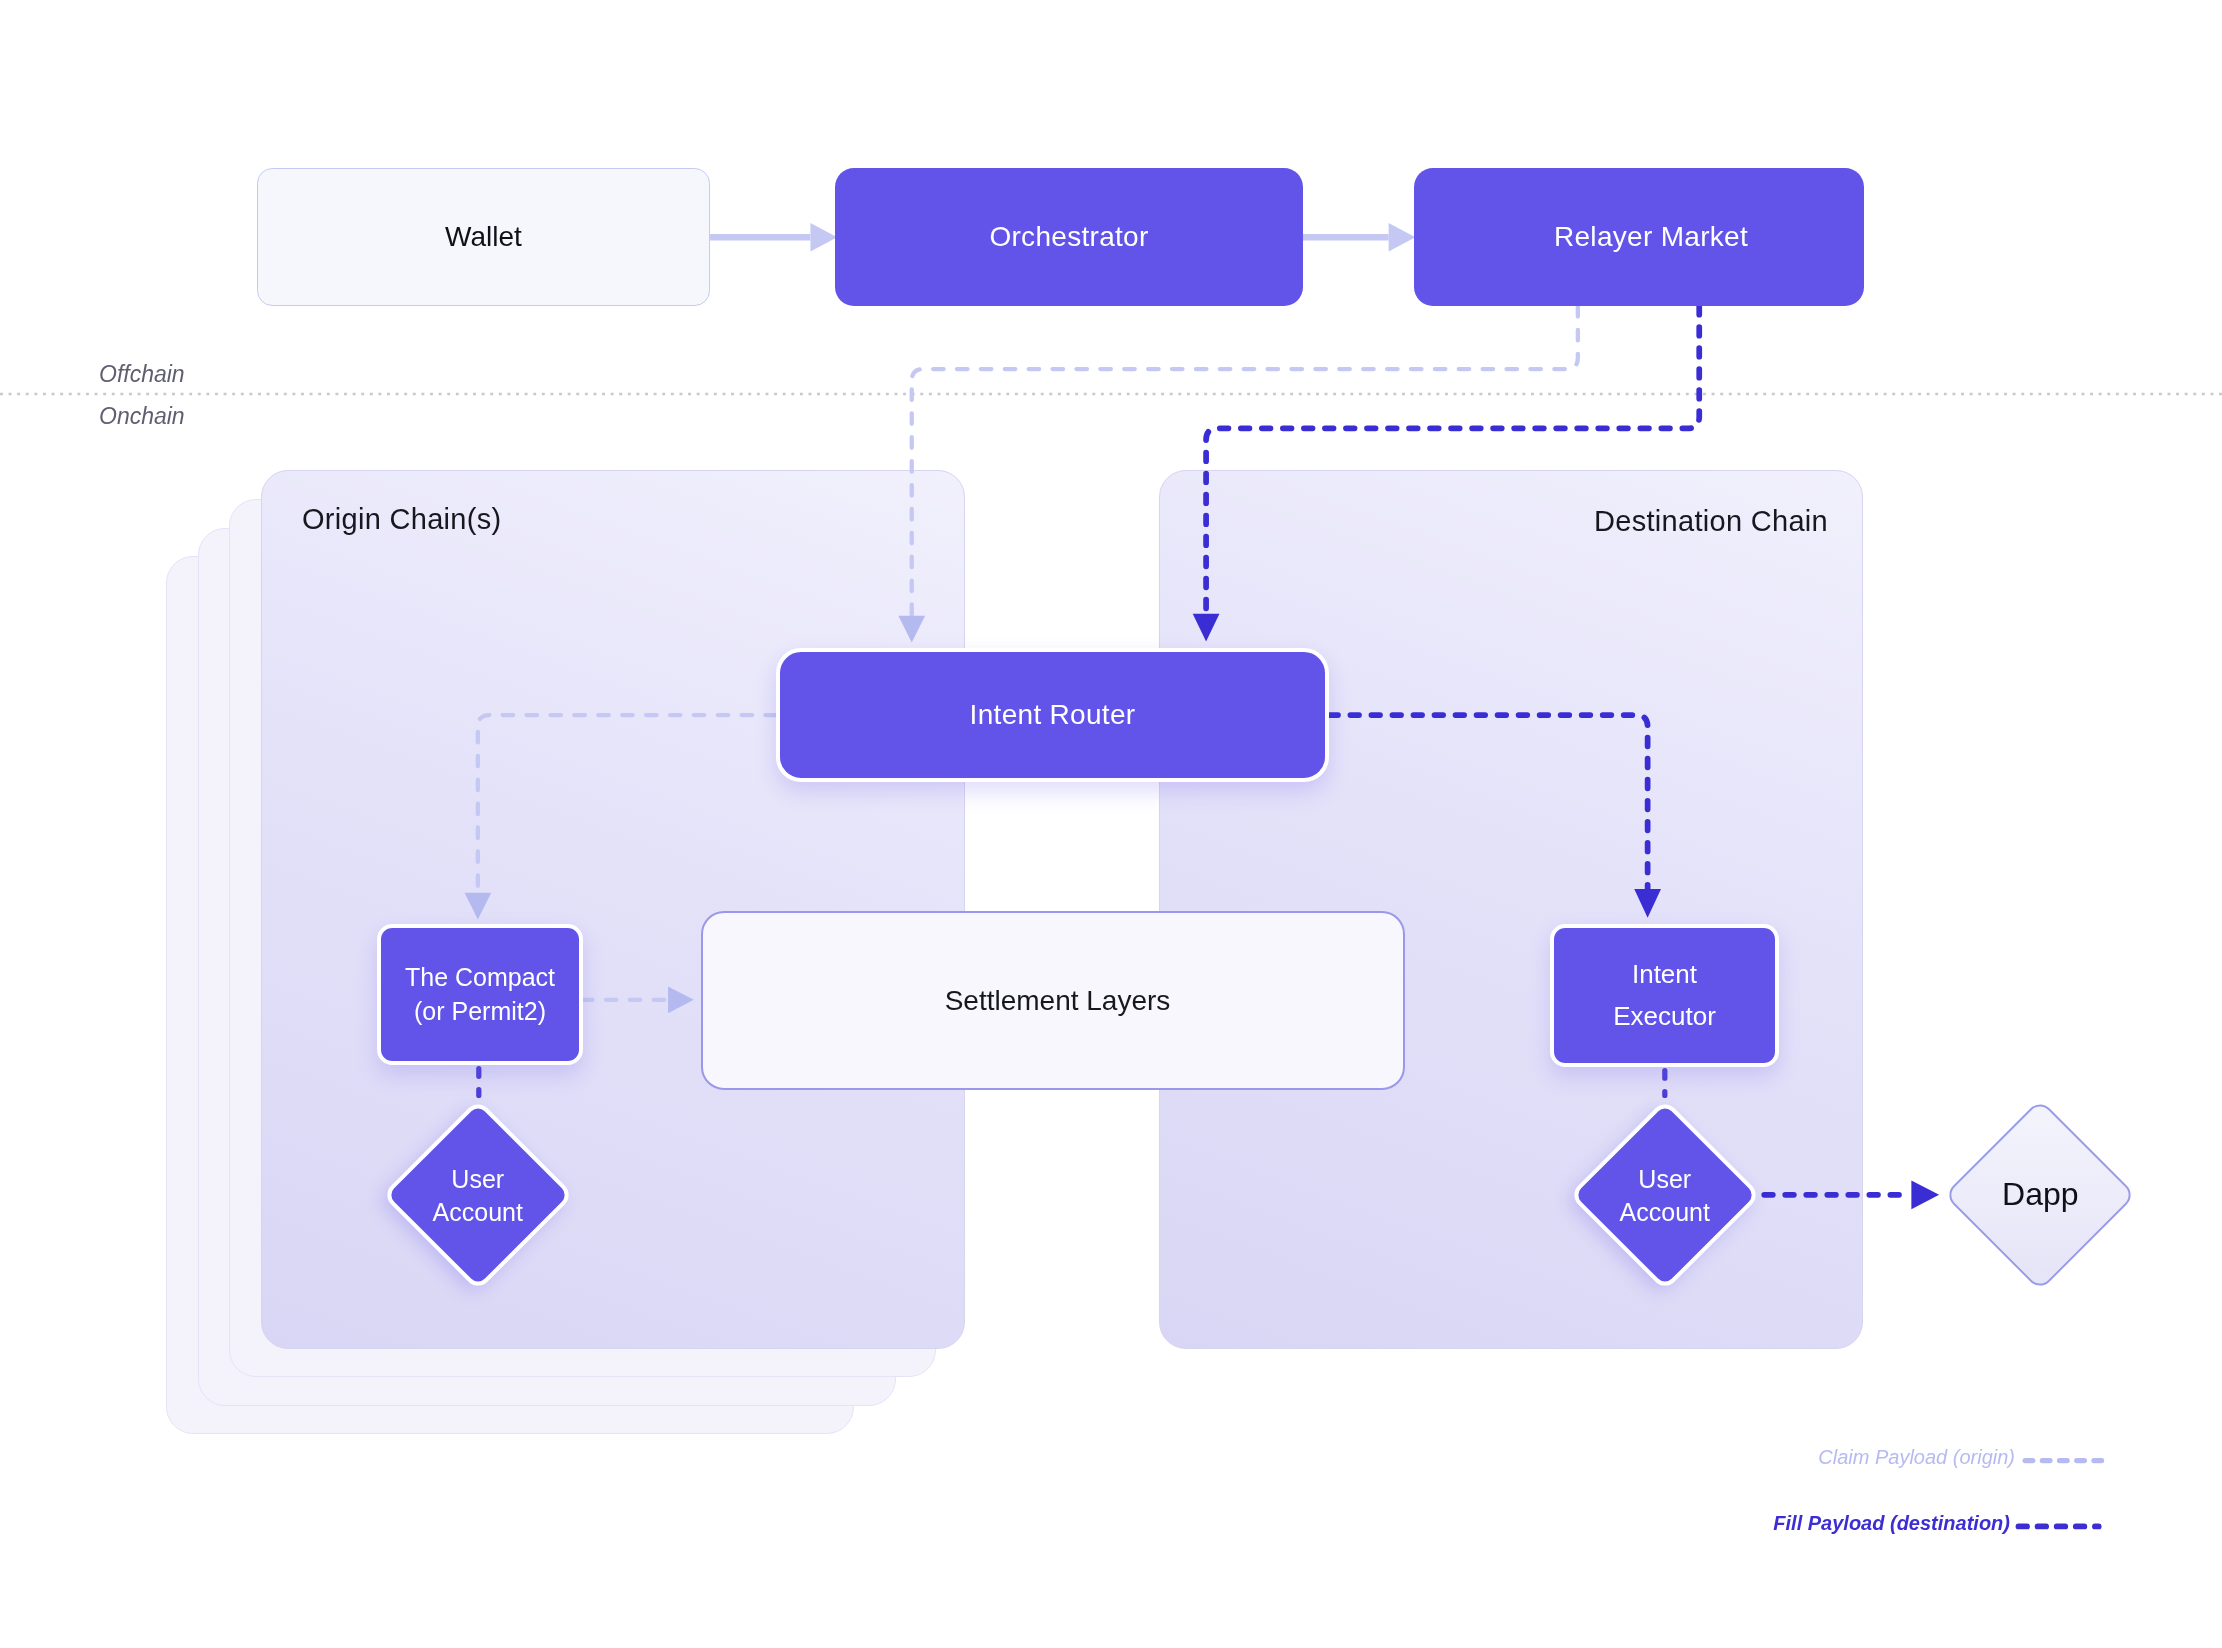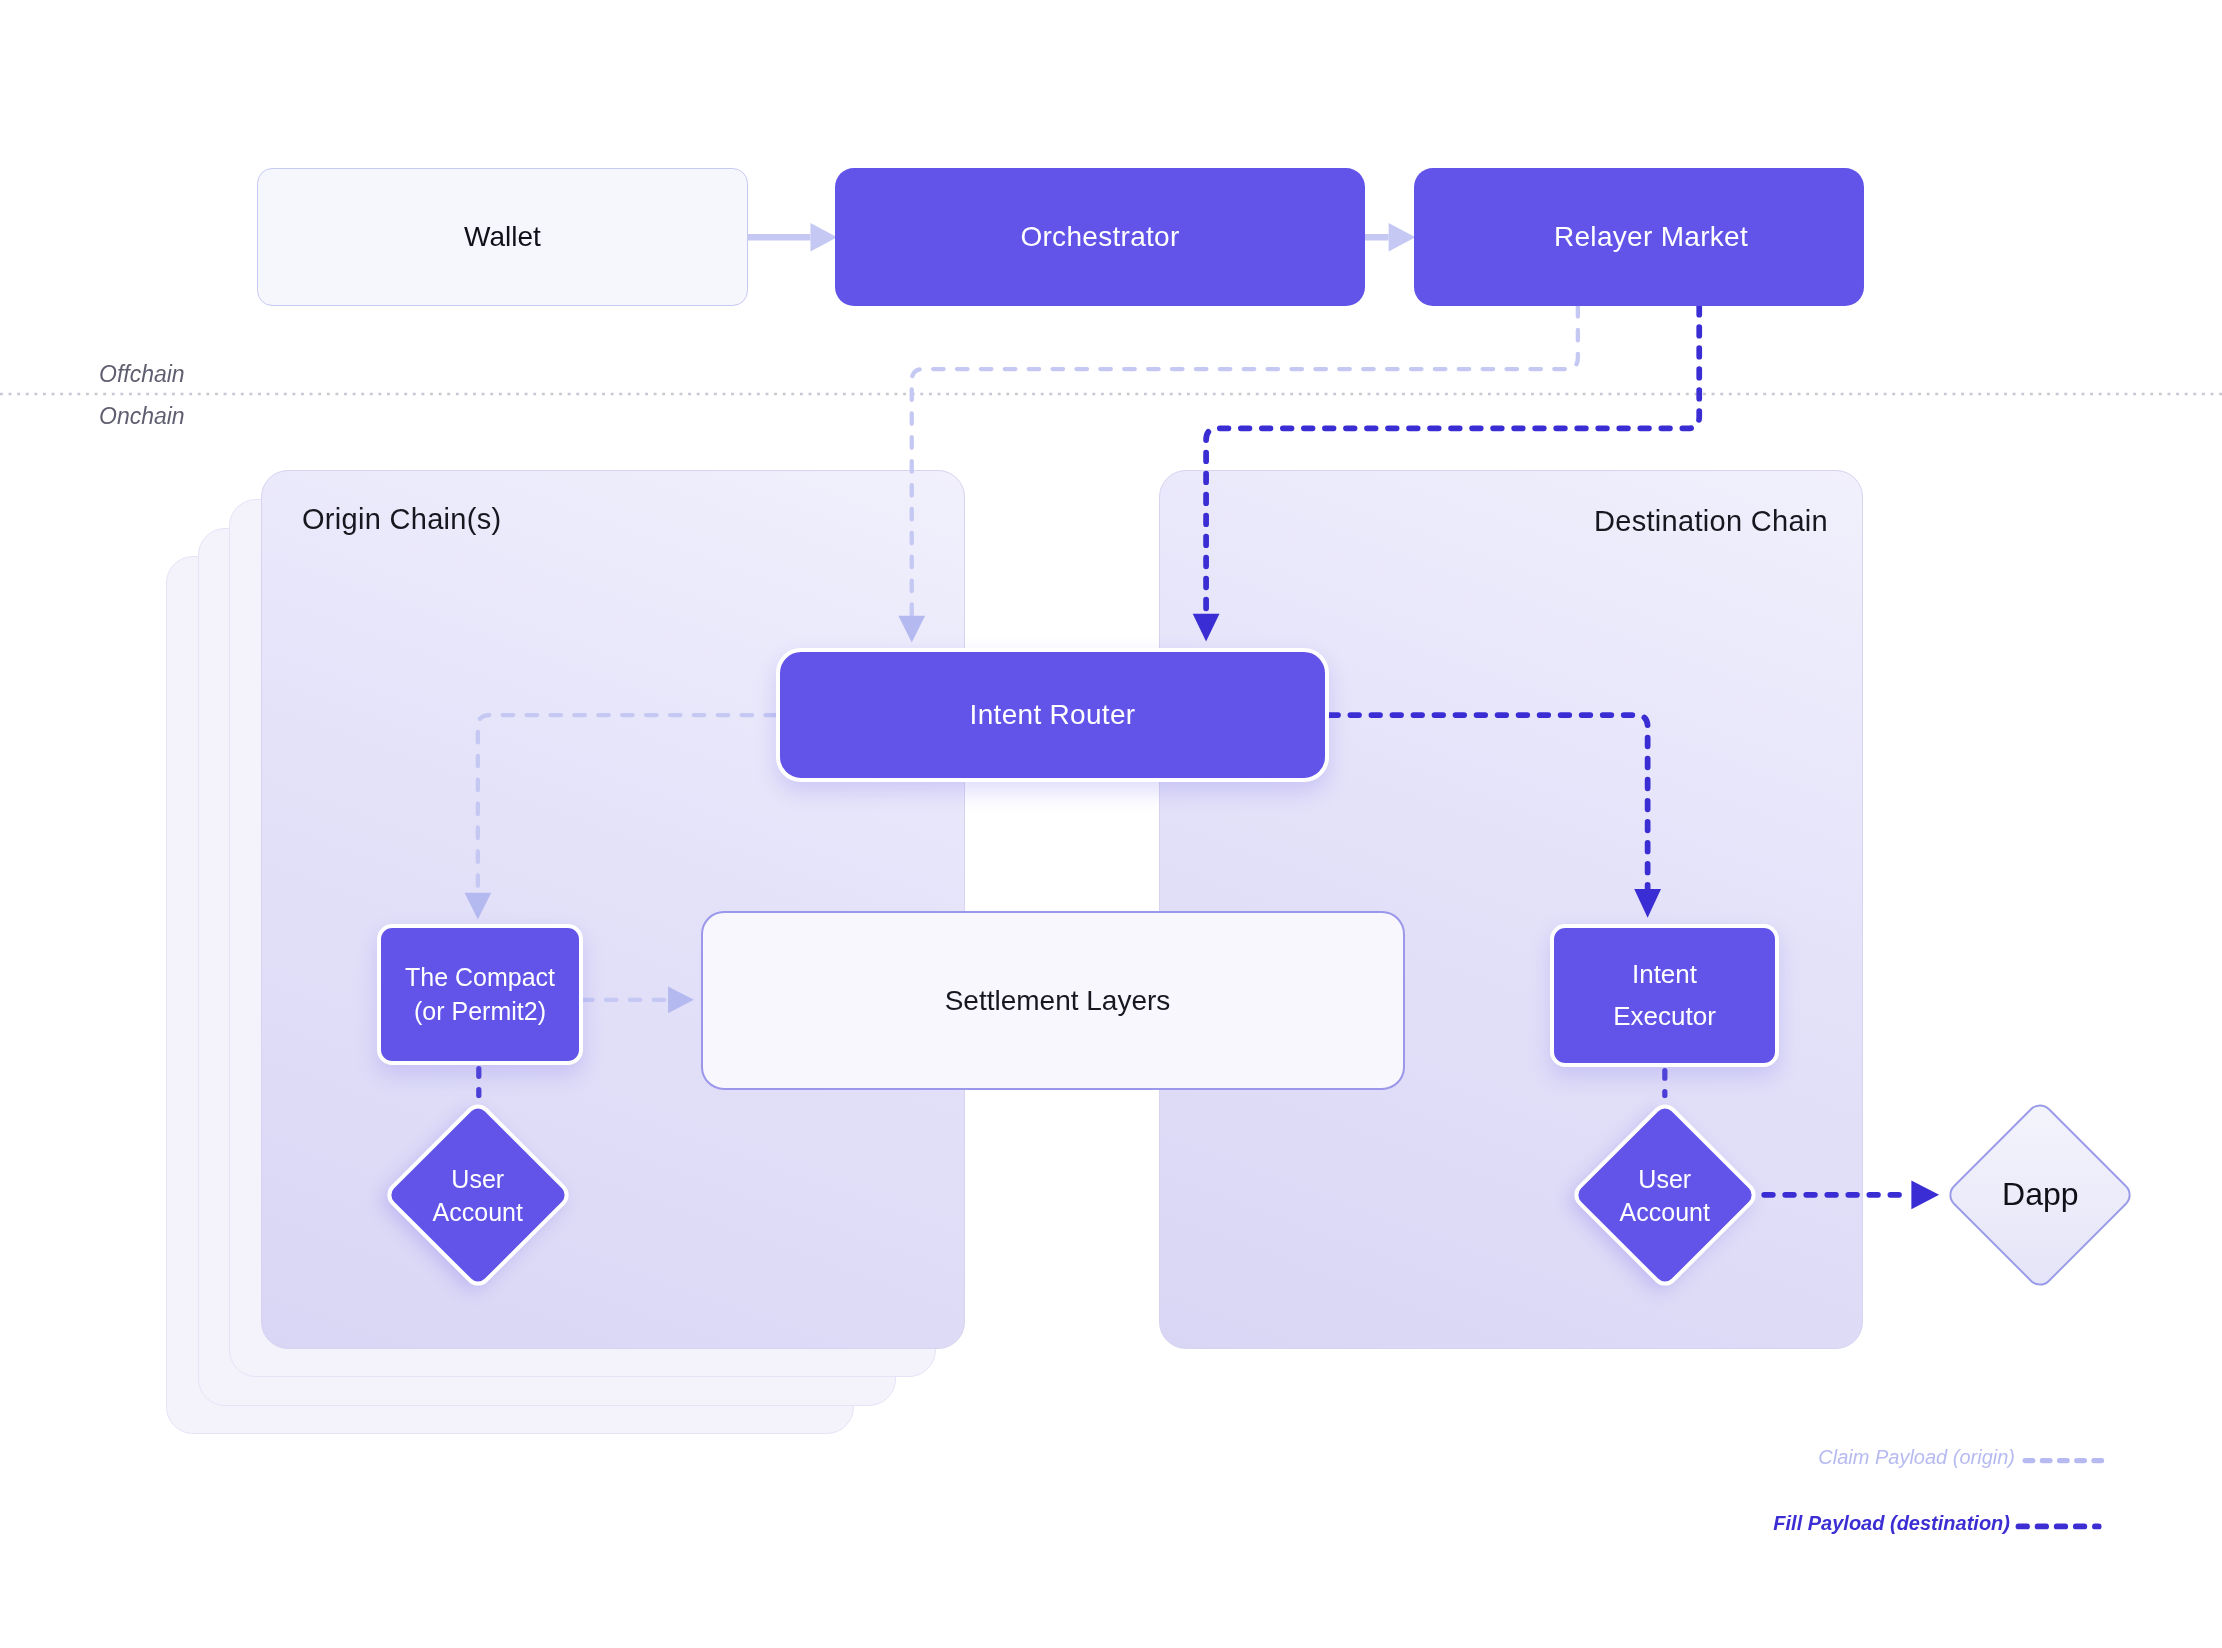--- a/index.html
+++ b/index.html
@@ -104,22 +104,22 @@
     <path d="M1846 1250 H2000" stroke="var(--dark-dash)" stroke-width="6" stroke-dasharray="9 13" stroke-linecap="round"></path>
     <polygon points="2000,1235 2000,1265 2029,1250" fill="var(--dark-dash)"></polygon>
 
     <path d="M2119 1528 H2200" stroke="var(--legend-light)" stroke-width="5.5" stroke-dasharray="8 10" stroke-linecap="round"></path>
     <path d="M2112 1597 H2196" stroke="var(--legend-dark)" stroke-width="6" stroke-dasharray="9 11" stroke-linecap="round"></path>
   </svg>
 
   <div class="zone-label" style="left:99px;top:361px;">Offchain</div>
   <div class="zone-label" style="left:99px;top:403px;">Onchain</div>
 
-  <div class="node wallet" style="left:257px;top:168px;width:491px;height:138px;">Wallet</div>
-  <div class="node purple toprow" style="left:835px;top:168px;width:530px;height:138px;">Orchestrator</div>
+  <div class="node wallet" style="left:257px;top:168px;width:453px;height:138px;">Wallet</div>
+  <div class="node purple toprow" style="left:835px;top:168px;width:468px;height:138px;">Orchestrator</div>
   <div class="node purple toprow" style="left:1414px;top:168px;width:450px;height:138px;padding-left:24px;">Relayer Market</div>
 
   <div class="node purple onchain-box router" style="left:776px;top:648px;width:553px;height:134px;">Intent Router</div>
 
   <div class="node purple onchain-box two-line" style="left:377px;top:924px;width:206px;height:141px;">
     <div>
       <div>The Compact</div>
       <div>(or Permit2)</div>
     </div>
   </div>

